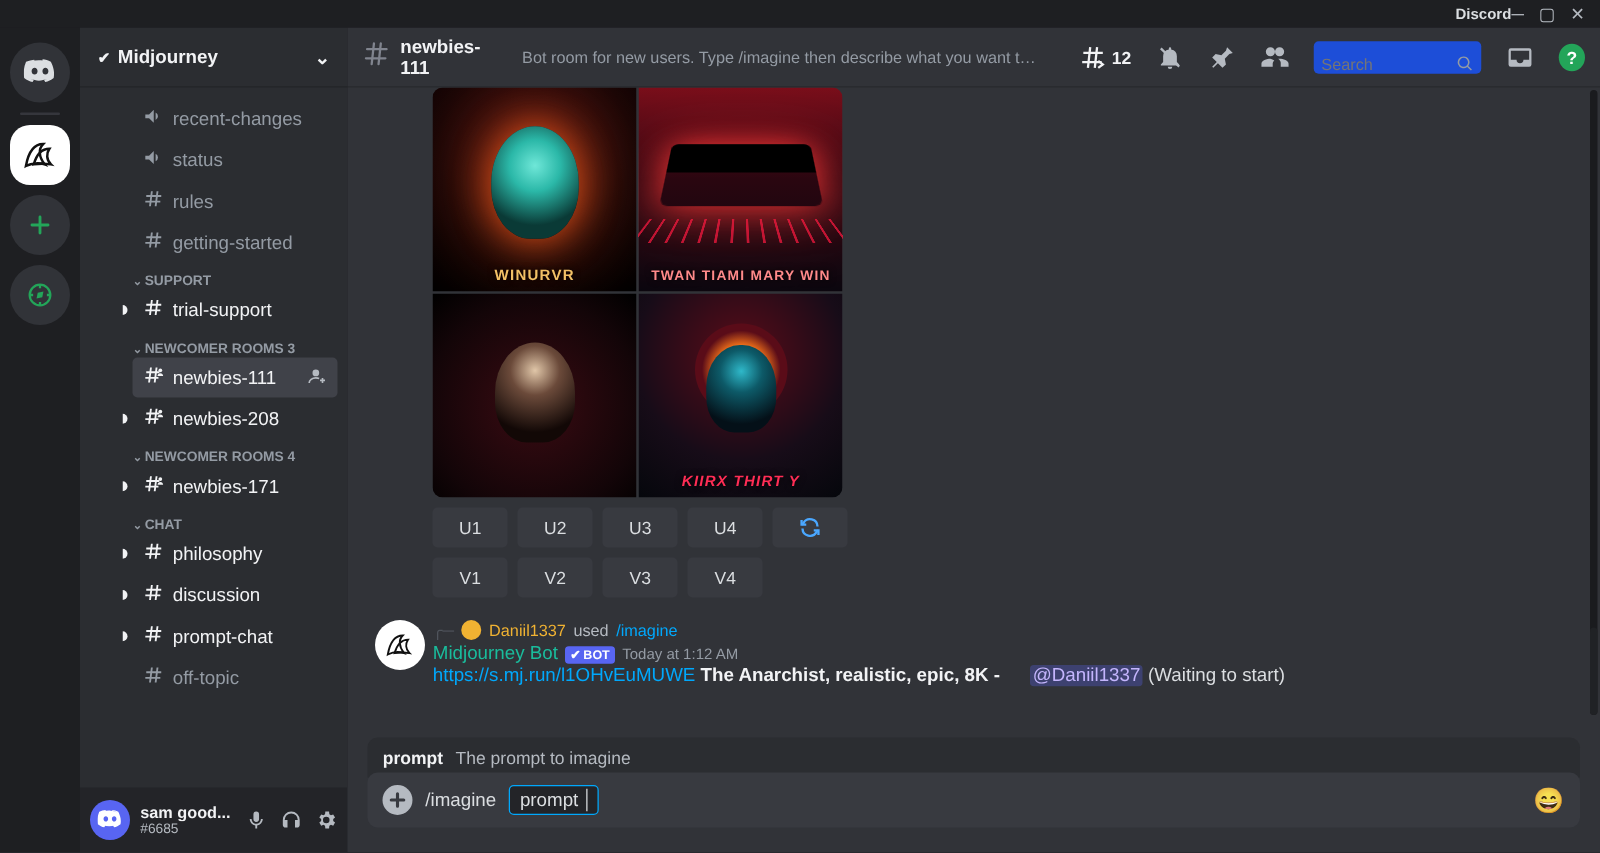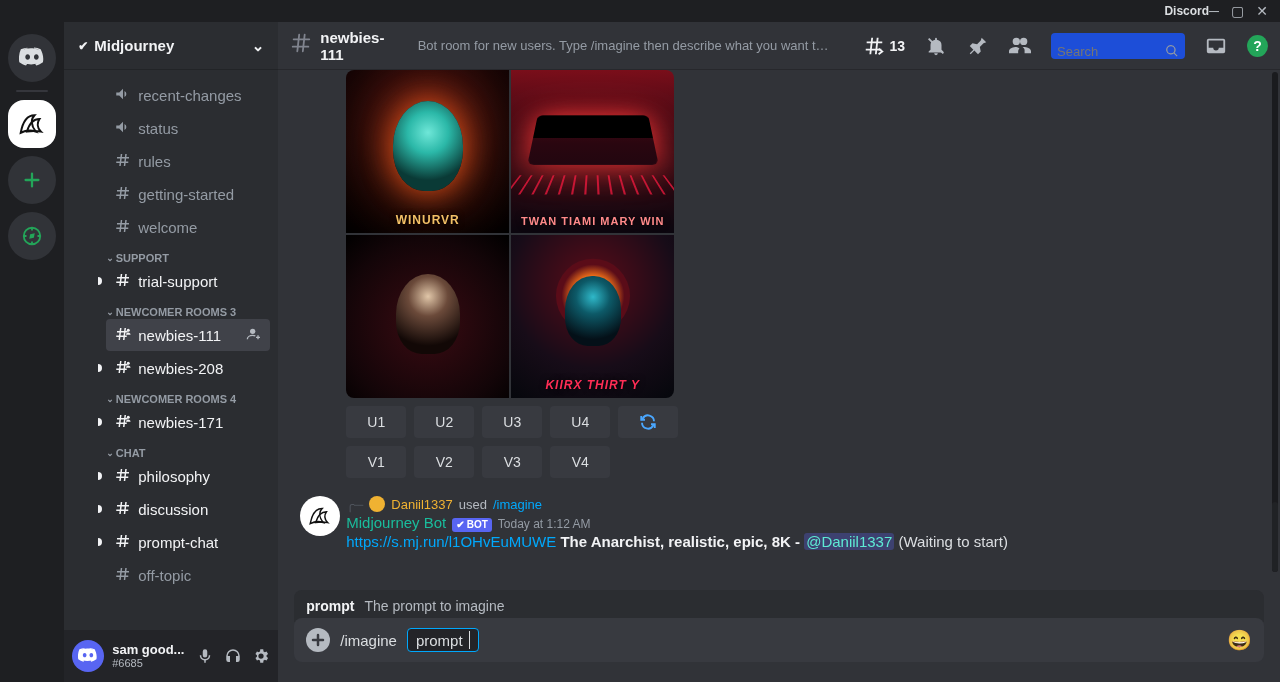--- a/index.html
+++ b/index.html
@@ -84,21 +84,21 @@
   .msg .reply { font-size: 13px; color: #b5bac1; margin-bottom: 2px; display:flex; align-items:center; gap:6px;}
   .msg .reply .ravatar{width:16px;height:16px;border-radius:50%;background:#f0b232;}
   .msg .reply .rname{color:#f0b232; font-weight:500;}
   .msg .reply .cmd{color:#00a8fc;}
   .msg .line1 { display: flex; align-items: baseline; gap: 6px; }
   .msg .botname { color: #1abc9c; font-weight: 500; font-size: 15px;}
   .msg .botbadge { background: #5865f2; color: #fff; font-size: 10px; font-weight: 600; padding: 0 4px; border-radius: 3px; display:inline-flex; align-items:center; gap:2px; height:14px;}
   .msg .time { color: #949ba4; font-size: 12px; }
   .msg .content { font-size: 15px; color: #dbdee1; line-height: 1.35; }
   .msg .content a { color: #00a8fc; text-decoration: none; }
-  .msg .content .mention { color: #5eead4; background: rgba(88,101,242,.3); border-radius: 3px; padding: 0 2px;}
+  .msg .content .mention { color: #c4b5fd; background: rgba(88,101,242,.3); border-radius: 3px; padding: 0 2px; margin-left: 20px;}
   .msg .content .bold { font-weight: 700; color:#f2f3f5;}
 
   
   .composer-wrap { padding: 0 16px 20px; }
   .hint { background: #2b2d31; border-radius: 8px 8px 0 0; padding: 8px 12px; font-size: 14px; margin-bottom: -4px;}
   .hint .k { color: #f2f3f5; font-weight: 600; margin-right: 10px;}
   .hint .d { color: #b5bac1;}
   .composer { background: #383a40; border-radius: 8px; height: 44px; display: flex; align-items: center; padding: 0 12px; gap: 10px; }
   .composer .plus { width: 24px; height: 24px; border-radius: 50%; background: #b5bac1; color: #383a40; display:flex; align-items:center; justify-content:center; font-weight:700; cursor:pointer;}
   .composer .slash { color: #dbdee1; font-size: 15px;}
@@ -177,26 +177,20 @@
               <path d="M10 4L8 20M16 4l-2 16M4 9h16M3 15h16"></path>
             </svg></span>
           <span>rules</span>
         </div>
         <div class="chan">
           <span class="hash"><svg width="18" height="18" viewBox="0 0 24 24" fill="none" stroke="currentColor" stroke-width="2">
               <path d="M10 4L8 20M16 4l-2 16M4 9h16M3 15h16"></path>
             </svg></span>
           <span>getting-started</span>
         </div>
-        <div class="chan">
-          <span class="hash"><svg width="18" height="18" viewBox="0 0 24 24" fill="none" stroke="currentColor" stroke-width="2">
-              <path d="M10 4L8 20M16 4l-2 16M4 9h16M3 15h16"></path>
-            </svg></span>
-          <span>welcome</span>
-        </div>
         <div class="cat"><span style="font-size:9px;">⌄</span> SUPPORT</div>
         <div class="chan bright">
           <span class="bar"></span>
           <span class="hash"><svg width="18" height="18" viewBox="0 0 24 24" fill="none" stroke="currentColor" stroke-width="2">
               <path d="M10 4L8 20M16 4l-2 16M4 9h16M3 15h16"></path>
             </svg></span>
           <span>trial-support</span>
         </div>
         <div class="cat"><span style="font-size:9px;">⌄</span> NEWCOMER ROOMS 3</div>
         <div class="chan bright selected">
@@ -291,21 +285,21 @@
           </svg>
       </span>
       <span class="chname">newbies-111</span>
       <span class="topic">Bot room for new users. Type /imagine then describe what you want to dra...</span>
       <div class="spacer"></div>
       <div class="hicon threads">
         <svg viewBox="0 0 24 24" fill="currentColor">
             <path d="M10 3L8 21M16 3l-2 18M4 8h17M3 16h17" stroke="currentColor" stroke-width="2" fill="none"></path>
             <path d="M17 15l4 3-4 3" stroke="currentColor" stroke-width="2" fill="none"></path>
           </svg>
-        <span>13</span>
+        <span>12</span>
       </div>
       <div class="hicon">
         <svg viewBox="0 0 24 24" fill="currentColor">
             <path d="M12 22a2 2 0 0 0 2-2h-4a2 2 0 0 0 2 2zm6-6V11a6 6 0 0 0-5-5.9V4a1 1 0 0 0-2 0v1.1A6 6 0 0 0 6 11v5l-2 2v1h16v-1z"></path>
             <line x1="4" y1="4" x2="20" y2="20" stroke="currentColor" stroke-width="2"></line>
           </svg>
       </div>
       <div class="hicon">
         <svg viewBox="0 0 24 24" fill="currentColor">
             <path d="M16 3l5 5-3 1-4 4 1 5-3 3-4-4-4 4-1-1 4-4-4-4 3-3 5 1 4-4z"></path>

